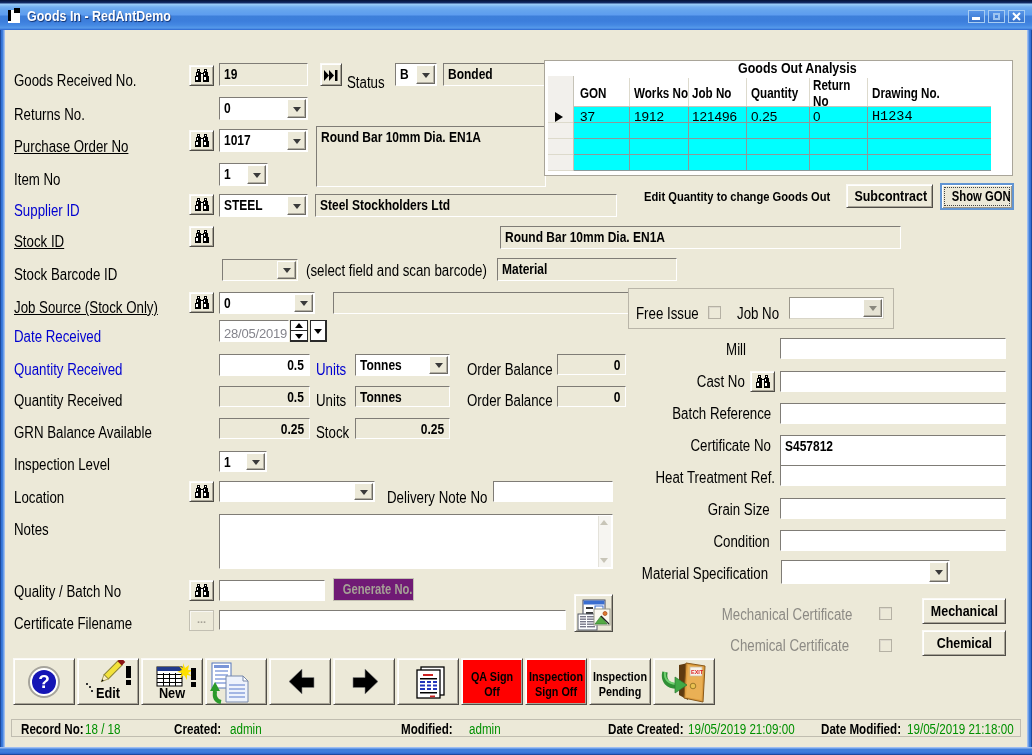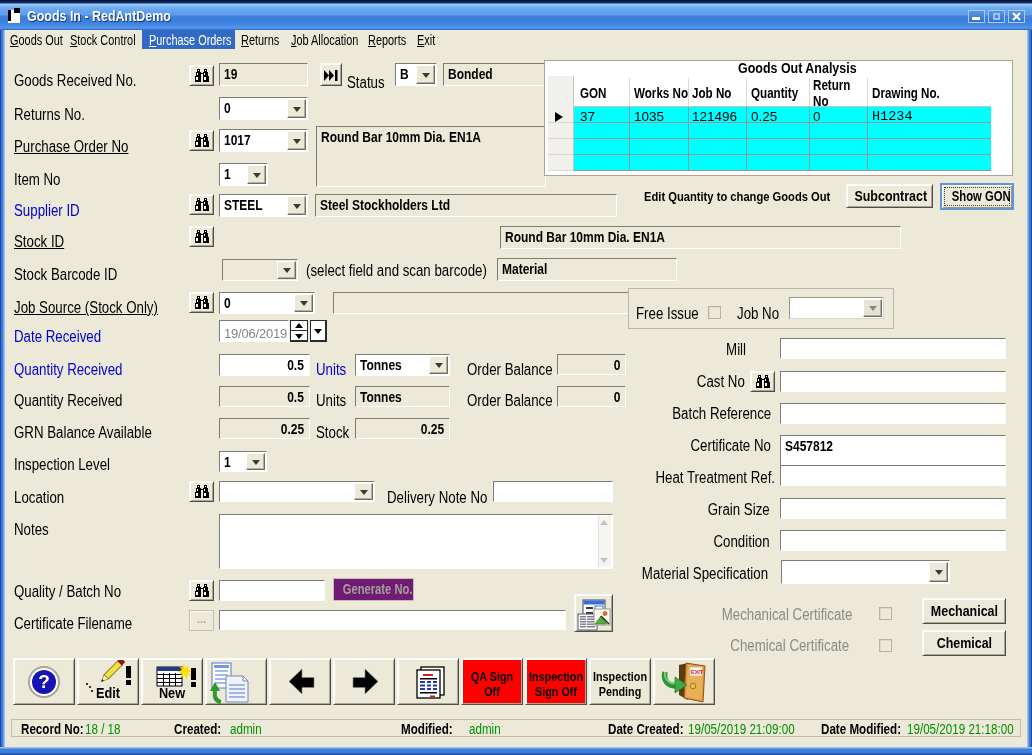--- a/index.html
+++ b/index.html
@@ -46,30 +46,20 @@
 <div class="abs" style="left:1008px;top:10px;width:17px;height:13px;border:1px solid #a8cdf2;background:linear-gradient(180deg,#5795e8,#3672cc);">
       <svg width="9" height="9" style="position:absolute;left:3px;top:1px;">
         <path d="M1,1 L8,8 M8,1 L1,8" stroke="#fff" stroke-width="2"></path>
       </svg>
     </div>
 
 <div class="abs" style="left:0;top:30px;width:5px;bottom:0;background:linear-gradient(90deg,#10306e 0,#2a65cf 1px,#3d7edc 2px,#3d7edc 3px,#9dbdf0 4px);"></div>
 <div class="abs" style="right:0;top:30px;width:5px;bottom:0;background:linear-gradient(270deg,#10306e 0,#2a65cf 1px,#3d7edc 2px,#3d7edc 3px,#9dbdf0 4px);"></div>
 <div class="abs" style="left:0;bottom:0;width:1032px;height:8px;background:linear-gradient(0deg,#10306e 0,#2a65cf 1px,#3d7edc 3px,#3d7edc 6px,#9dbdf0 7px);"></div>
 
-<div class="abs" style="left:5px;top:30px;right:5px;height:19px;background:#ece9d8;">
-  <div class="abs" style="left:137px;top:0px;width:93px;height:19px;background:#316ac5;"></div>
-  <span class="mi" style="left:5px;"><u>G</u>oods Out</span>
-  <span class="mi" style="left:65px;"><u>S</u>tock Control</span>
-  <span class="mi" style="left:144px;color:#fff;"><u>P</u>urchase Orders</span>
-  <span class="mi" style="left:236px;"><u>R</u>eturns</span>
-  <span class="mi" style="left:286px;"><u>J</u>ob Allocation</span>
-  <span class="mi" style="left:363px;"><u>R</u>eports</span>
-  <span class="mi" style="left:412px;"><u>E</u>xit</span>
-</div>
 
 <div class="lbl" style="left:14px;top:71px;">Goods Received No.</div>
 <div class="lbl" style="left:14px;top:105px;">Returns No.</div>
 <div class="lbl ul" style="left:14px;top:137px;">Purchase Order No</div>
 <div class="lbl" style="left:14px;top:170px;">Item No</div>
 <div class="lbl blue" style="left:14px;top:201px;">Supplier ID</div>
 <div class="lbl ul" style="left:14px;top:232px;">Stock ID</div>
 <div class="lbl" style="left:14px;top:265px;">Stock Barcode ID</div>
 <div class="lbl ul" style="left:14px;top:298px;">Job Source (Stock Only)</div>
 <div class="lbl blue" style="left:14px;top:327px;">Date Received</div>
@@ -249,21 +239,21 @@
       </div>
     </div>
 <div class="lbl" style="left:306px;top:261px;">(select field and scan barcode)</div>
 <div class="sunk" style="left:497px;top:258px;width:180px;height:23px;"><span class="v">Material</span></div>
 
 <div class="wsunk" style="left:219px;top:292px;width:96px;height:22px;"><span class="v">0</span><div class="da">
         <div class="tri"></div>
       </div></div>
 <div class="sunk" style="left:333px;top:292px;width:296px;height:22px;"></div>
 
-<div class="wsunk" style="left:219px;top:320px;width:70px;height:22px;color:#84848c;font-weight:normal;font-size:13px;padding-top:4px;letter-spacing:-0.2px;">19/06/2019</div>
+<div class="wsunk" style="left:219px;top:320px;width:70px;height:22px;color:#84848c;font-weight:normal;font-size:13px;padding-top:4px;letter-spacing:-0.2px;">28/05/2019</div>
 <div class="abs" style="left:290px;top:320px;width:18px;height:11px;background:#fff;border:1px solid #2a2a2a;">
       <div class="abs" style="left:4px;top:2px;width:0;height:0;border-left:4px solid transparent;border-right:4px solid transparent;border-bottom:5px solid #000;"></div>
     </div>
 <div class="abs" style="left:290px;top:330px;width:18px;height:12px;background:#fff;border:1px solid #2a2a2a;border-bottom-width:2px;">
       <div class="abs" style="left:4px;top:3px;width:0;height:0;border-left:4px solid transparent;border-right:4px solid transparent;border-top:5px solid #000;"></div>
     </div>
 <div class="abs" style="left:310px;top:320px;width:17px;height:22px;background:#fff;border:1px solid #2a2a2a;border-right-width:2px;border-bottom-width:2px;">
       <div class="tri" style="border-top-color:#000;"></div>
     </div>
 
@@ -361,21 +351,21 @@
     linear-gradient(#8b9a9a,#8b9a9a) 0 31px/417px 1px no-repeat,
     linear-gradient(#8b9a9a,#8b9a9a) 0 47px/417px 1px no-repeat,
     linear-gradient(#8b9a9a,#8b9a9a) 0 63px/417px 1px no-repeat,
     linear-gradient(#8b9a9a,#8b9a9a) 55px 0/1px 64px no-repeat,
     linear-gradient(#8b9a9a,#8b9a9a) 114px 0/1px 64px no-repeat,
     linear-gradient(#8b9a9a,#8b9a9a) 172px 0/1px 64px no-repeat,
     linear-gradient(#8b9a9a,#8b9a9a) 235px 0/1px 64px no-repeat,
     linear-gradient(#8b9a9a,#8b9a9a) 293px 0/1px 64px no-repeat;"></div>
 
   <div class="gv" style="left:32px;top:33px;">37</div>
-  <div class="gv" style="left:86px;top:33px;">1035</div>
+  <div class="gv" style="left:86px;top:33px;">1912</div>
   <div class="gv" style="left:144px;top:33px;">121496</div>
   <div class="gv" style="left:203px;top:33px;">0.25</div>
   <div class="gv" style="left:265px;top:33px;">0</div>
   <div class="gv" style="left:324px;top:33px;font-family:Liberation Mono, monospace;">H1234</div>
 
   <div class="abs" style="left:7px;top:36px;width:0;height:0;border-top:5px solid transparent;border-bottom:5px solid transparent;border-left:8px solid #000;"></div>
 </div>
 
 <div class="abs" style="left:644px;top:189px;font:bold 13px/16px 'Liberation Sans';transform:scaleX(0.86);transform-origin:0 50%;white-space:nowrap;">Edit Quantity to change Goods Out</div>
 <div class="rbtn" style="left:846px;top:184px;width:87px;height:24px;text-align:center;"><span class="v" style="font:bold 15px/21px 'Liberation Sans';transform-origin:50% 50%;transform:scaleX(0.83);">Subcontract</span></div>

